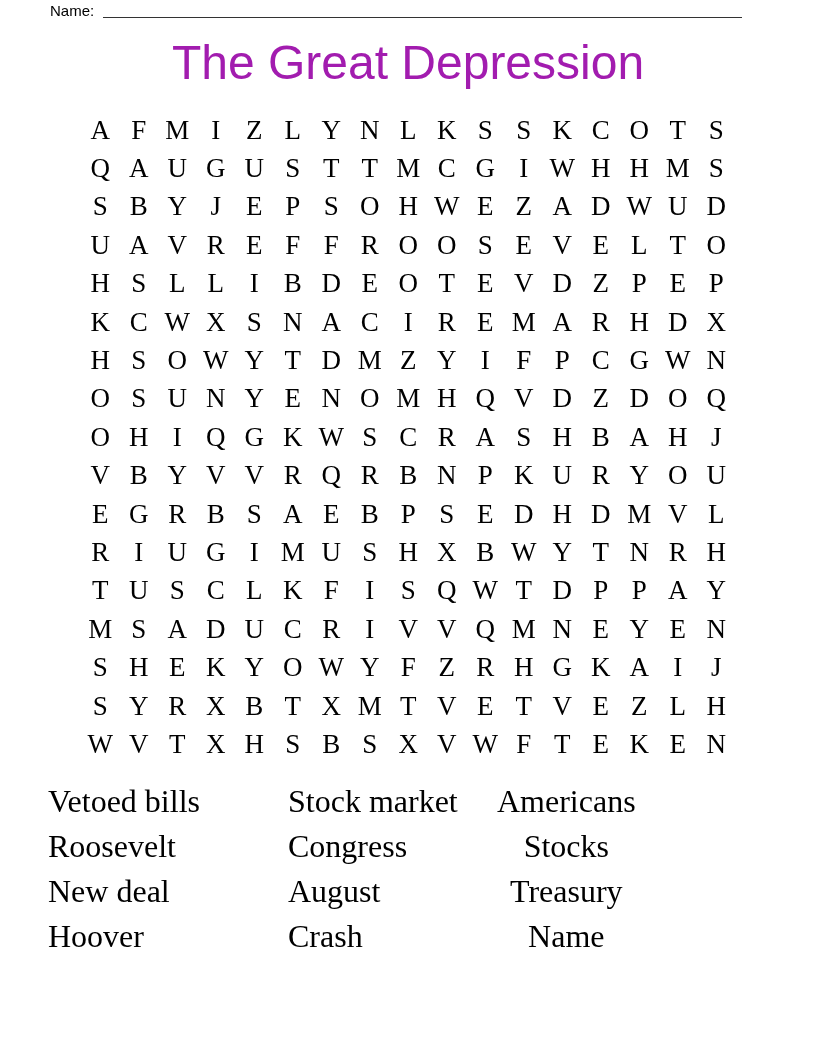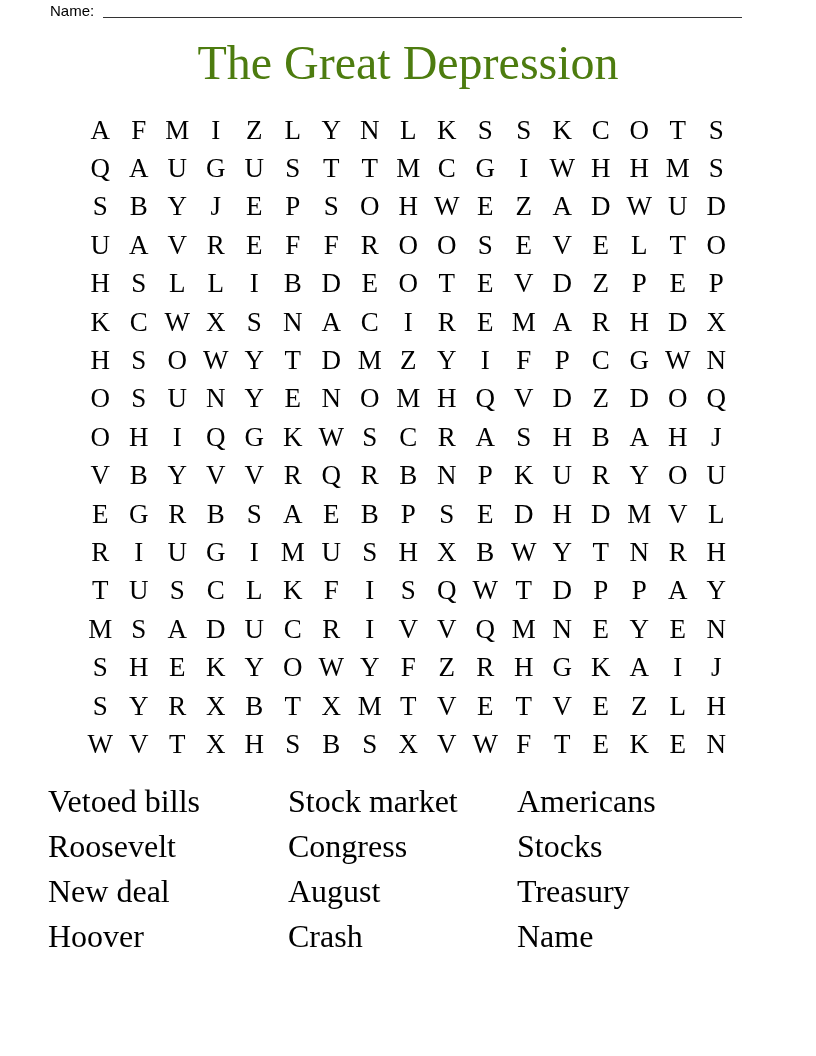--- a/index.html
+++ b/index.html
@@ -40,25 +40,25 @@
     border-bottom: 1.6px solid #333;
   }
 
   
   .title {
     position: absolute;
     left: 0;
     top: 34px;
     width: 816px;
     text-align: center;
-    font-family: Liberation Serif, serif;
+    font-family: Liberation Sans, sans-serif;
     font-weight: 400;
     font-size: 48px;
     line-height: 58px;
-    color: #4d7c0f;
+    color: #a21caf;
     white-space: nowrap;
   }
 
   
   .letter-grid {
     position: absolute;
     left: 81px;
     top: 111px;
     display: grid;
     grid-template-columns: repeat(17, 38.5px);
@@ -81,21 +81,21 @@
     left: 0;
     width: 816px;
     height: 200px;
   }
   .word-col {
     position: absolute;
     top: 0;
   }
   .word-col-1 { left: 48px; }
   .word-col-2 { left: 288px; }
-  .word-col-3 { left: 517px; }
+  .word-col-3 { left: 497px; text-align: center; }
   .word-item {
     display: block;
     height: 45px;
     line-height: 45px;
     font-family: "Liberation Serif", serif;
     font-size: 32px;
     color: #000;
     white-space: nowrap;
   }
 </style>

